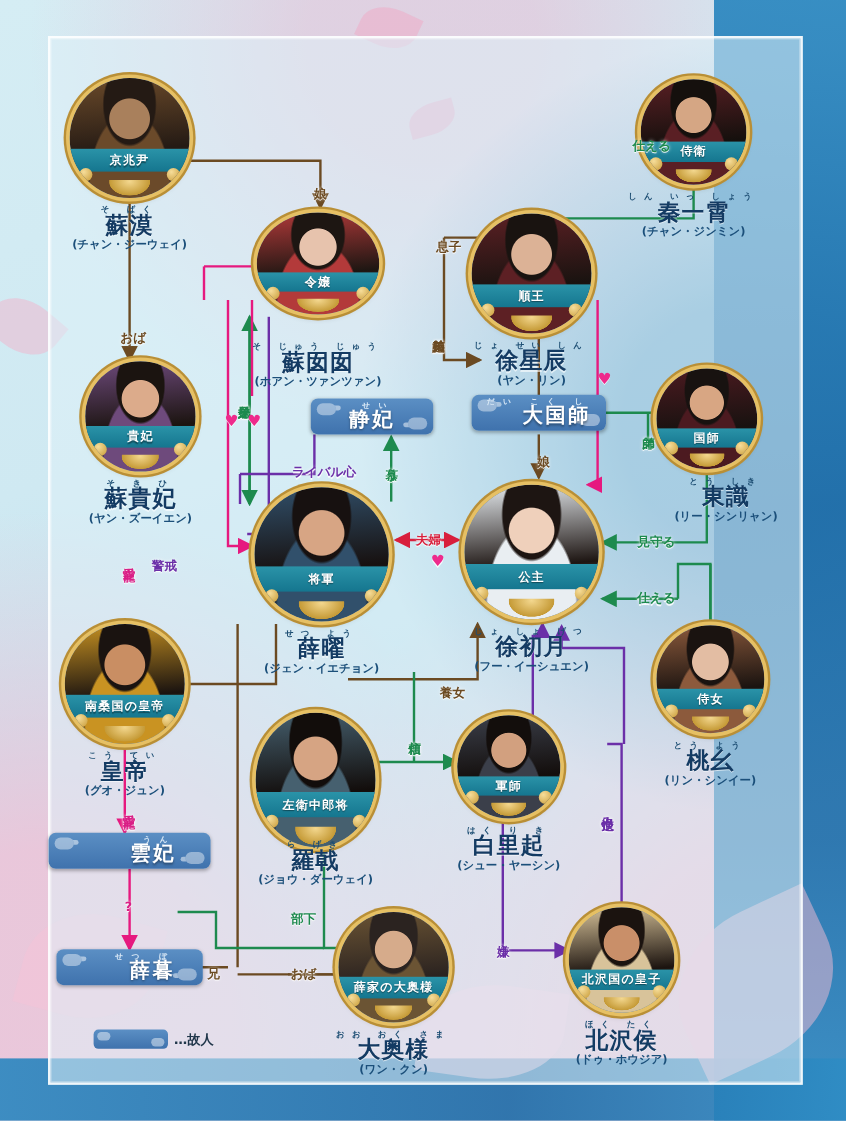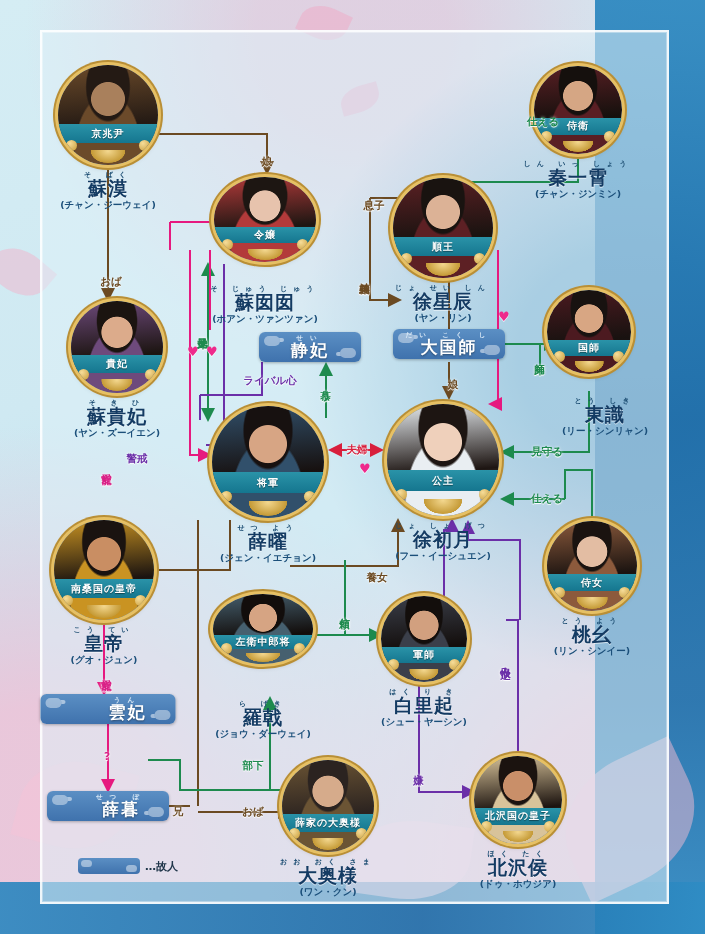--- a/index.html
+++ b/index.html
@@ -57,30 +57,30 @@
   .actor{display:block;color:#1b4f7a;font-size:9.5px;font-weight:700;line-height:12px;margin-top:1px;}
   
   .cloud{position:absolute;height:30px;border-radius:6px;
     background:linear-gradient(180deg,#5b8fc4,#3f72ad);
     box-shadow:0 1px 3px rgba(0,0,0,.28);
     display:flex;align-items:center;justify-content:center;transform:translateX(-50%);}
   .cloud::before,.cloud::after{content:"";position:absolute;width:16px;height:10px;
     border-radius:10px;background:rgba(255,255,255,.42);}
   .cloud::before{left:5px;top:4px;box-shadow:7px -1px 0 -3px rgba(255,255,255,.5);}
   .cloud::after{right:5px;bottom:4px;box-shadow:-7px 1px 0 -3px rgba(255,255,255,.5);}
-  .cloud .ctxt{position:relative;z-index:2;text-align:center;}
+  .cloud .ctxt{position:relative;z-index:2;text-align:right;}
   .cloud .cruby{display:block;color:#dbeaf7;font-size:6.5px;letter-spacing:7px;line-height:7px;font-weight:700;}
   .cloud .cjp{display:block;color:#fff;font-size:17px;font-weight:700;letter-spacing:2px;line-height:17px;
     text-shadow:0 1px 2px rgba(0,0,0,.4);}
   
   .rel{position:absolute;font-size:10.5px;font-weight:700;white-space:nowrap;
     text-shadow:0 1px 0 rgba(255,255,255,.85),0 0 3px rgba(255,255,255,.9);}
   .rel.v{writing-mode:vertical-rl;}
   .rel.brown{color:#6b4a22;} .rel.green{color:#1d8a4e;}
-  .rel.pink{color:#d91f86;}  .rel.purple{color:#6b2fa8;}
+  .rel.pink{color:#d91f86;}  .rel.purple{color:#6b2fa8;margin-top:13px;}
   .rel.red{color:#d81f3c;}
   .heart{position:absolute;color:#ee2a8c;font-size:13px;line-height:13px;
     text-shadow:0 1px 0 rgba(255,255,255,.8);}
   
   #legend{position:absolute;left:78px;top:858px;display:flex;align-items:center;gap:5px;}
   #legend .lgcloud{position:relative;width:62px;height:16px;border-radius:4px;
     background:linear-gradient(180deg,#5b8fc4,#3f72ad);}
   #legend .lgcloud::before{content:"";position:absolute;left:3px;top:2px;width:11px;height:7px;
     border-radius:7px;background:rgba(255,255,255,.45);}
   #legend .lgcloud::after{content:"";position:absolute;right:3px;bottom:2px;width:11px;height:7px;
@@ -274,21 +274,21 @@
       <div class="orn l"></div>
       <div class="orn r"></div>
       <div class="crest"></div>
     </div>
     <div class="nm" style="left: 117px; top: 399px;">
       <span class="ruby">そ き ひ</span>
       <span class="jp">蘇貴妃</span>
       <span class="actor">(ヤン・ズーイエン)</span>
     </div>
     <div class="node"></div>
-    <div class="portrait" style="left: 547px; top: 290px; width: 84px; height: 84px;">
+    <div class="portrait" style="left: 547px; top: 307px; width: 84px; height: 84px;">
       <div class="face" style="background: radial-gradient(circle at 50% 34%, rgb(216, 166, 131) 0px, rgb(216, 166, 131) 20%, rgba(0, 0, 0, 0) 21%), radial-gradient(at 50% 22%, rgb(24, 18, 16) 0px, rgb(24, 18, 16) 30%, rgba(0, 0, 0, 0) 32%), radial-gradient(at 50% 88%, rgb(76, 26, 32) 0px, rgb(76, 26, 32) 46%, rgba(0, 0, 0, 0) 48%), linear-gradient(175deg, rgb(76, 26, 32) 0%, rgb(24, 18, 16) 60%, rgb(76, 26, 32) 100%);"></div>
       <div class="gl">
         <span>国師</span>
       </div>
       <div class="orn l"></div>
       <div class="orn r"></div>
       <div class="crest"></div>
     </div>
     <div class="nm" style="left: 589px; top: 397px; margin-left: 16px;">
       <span class="ruby">とう しき</span>
@@ -349,21 +349,21 @@
       <div class="orn l"></div>
       <div class="orn r"></div>
       <div class="crest"></div>
     </div>
     <div class="nm" style="left: 592px; top: 617px;">
       <span class="ruby">とう よう</span>
       <span class="jp">桃幺</span>
       <span class="actor">(リン・シンイー)</span>
     </div>
     <div class="node"></div>
-    <div class="portrait" style="left: 213px; top: 594px; width: 100px; height: 70px;">
+    <div class="portrait" style="left: 213px; top: 594px; width: 100px; height: 112px;">
       <div class="face" style="background: radial-gradient(circle at 50% 34%, rgb(214, 164, 131) 0px, rgb(214, 164, 131) 20%, rgba(0, 0, 0, 0) 21%), radial-gradient(at 50% 22%, rgb(18, 13, 11) 0px, rgb(18, 13, 11) 30%, rgba(0, 0, 0, 0) 32%), radial-gradient(at 50% 88%, rgb(70, 96, 111) 0px, rgb(70, 96, 111) 46%, rgba(0, 0, 0, 0) 48%), linear-gradient(175deg, rgb(70, 96, 111) 0%, rgb(18, 13, 11) 60%, rgb(70, 96, 111) 100%);"></div>
       <div class="gl">
         <span>左衛中郎将</span>
       </div>
       <div class="orn l"></div>
       <div class="orn r"></div>
       <div class="crest"></div>
     </div>
     <div class="nm" style="left: 263px; top: 700px;">
       <span class="ruby">ら げき</span>

